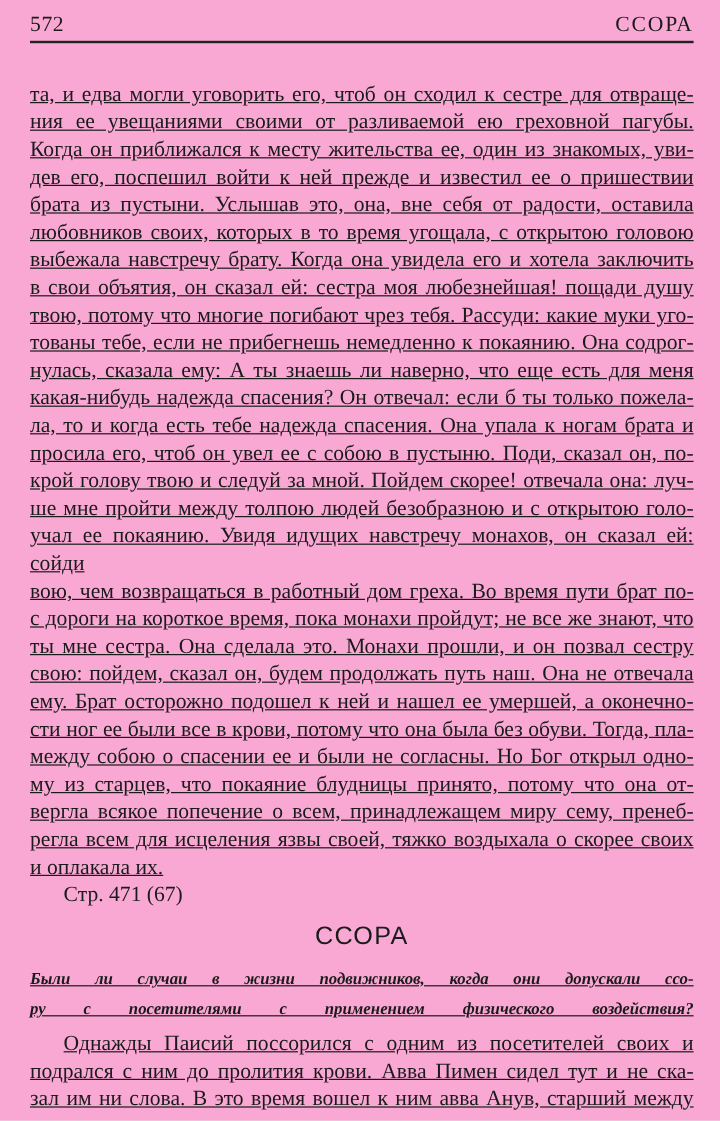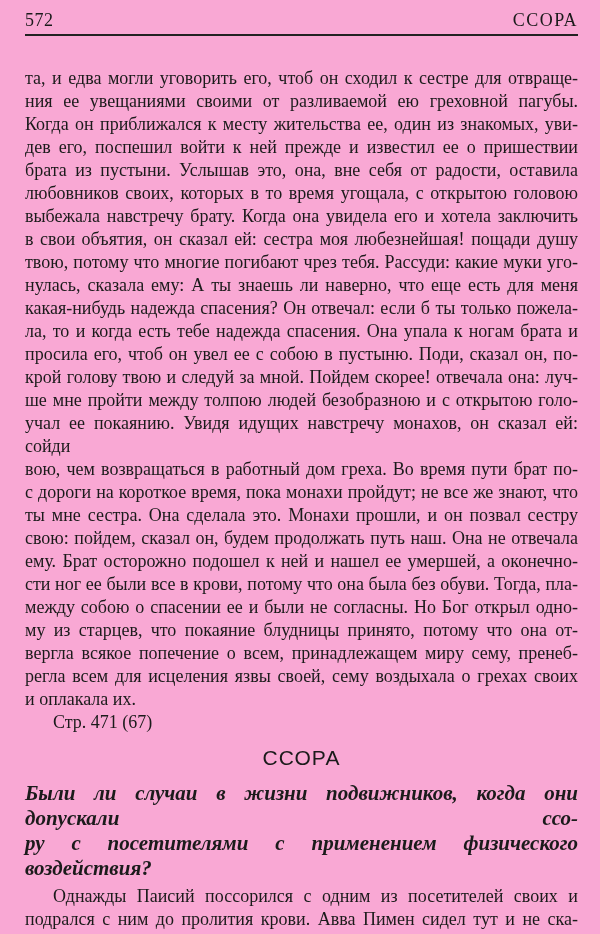--- a/index.html
+++ b/index.html
@@ -37,20 +37,21 @@
   .content {
     margin-top: 31px;
     font-size: 18px;
     line-height: 23px;
   }
   .jline {
     text-align: justify;
     text-align-last: justify;
     text-justify: inter-word;
     white-space: normal;
+    text-decoration: underline;
   }
   .jline.no-just {
     text-align-last: left;
   }
   .jline.indent {
     text-indent: 28px;
   }
   .ref-line {
     text-indent: 28px;
     line-height: 23px;
@@ -59,21 +60,21 @@
     font-family: "Liberation Sans", sans-serif;
     font-size: 21px;
     font-weight: normal;
     letter-spacing: 1px;
     text-align: center;
     margin: 12px 0 0 0;
     line-height: 23px;
   }
   .question {
     margin-top: 12px;
-    font-size: 21px;
+    font-size: 14px;
     line-height: 25px;
     font-weight: bold;
     font-style: italic;
   }
   .answer {
     margin-top: 4px;
   }
 </style>
 </head>
 <body>
@@ -90,37 +91,38 @@
     <div class="paragraph">
         <div class="jline">та, и едва могли уговорить его, чтоб он сходил к сестре для отвраще-</div>
         <div class="jline">ния ее увещаниями своими от разливаемой ею греховной пагубы.</div>
         <div class="jline">Когда он приближался к месту жительства ее, один из знакомых, уви-</div>
         <div class="jline">дев его, поспешил войти к ней прежде и известил ее о пришествии</div>
         <div class="jline">брата из пустыни. Услышав это, она, вне себя от радости, оставила</div>
         <div class="jline">любовников своих, которых в то время угощала, с открытою головою</div>
         <div class="jline">выбежала навстречу брату. Когда она увидела его и хотела заключить</div>
         <div class="jline">в свои объятия, он сказал ей: сестра моя любезнейшая! пощади душу</div>
         <div class="jline">твою, потому что многие погибают чрез тебя. Рассуди: какие муки уго-</div>
+        <div class="jline">тованы тебе, если не прибегнешь немедленно к покаянию. Она содрог-</div>
         <div class="jline">нулась, сказала ему: А ты знаешь ли наверно, что еще есть для меня</div>
         <div class="jline">какая-нибудь надежда спасения? Он отвечал: если б ты только пожела-</div>
         <div class="jline">ла, то и когда есть тебе надежда спасения. Она упала к ногам брата и</div>
         <div class="jline">просила его, чтоб он увел ее с собою в пустыню. Поди, сказал он, по-</div>
         <div class="jline">крой голову твою и следуй за мной. Пойдем скорее! отвечала она: луч-</div>
         <div class="jline">ше мне пройти между толпою людей безобразною и с открытою голо-</div>
         <div class="jline">учал ее покаянию. Увидя идущих навстречу монахов, он сказал ей: сойди</div>
         <div class="jline">вою, чем возвращаться в работный дом греха. Во время пути брат по-</div>
         <div class="jline">с дороги на короткое время, пока монахи пройдут; не все же знают, что</div>
         <div class="jline">ты мне сестра. Она сделала это. Монахи прошли, и он позвал сестру</div>
         <div class="jline">свою: пойдем, сказал он, будем продолжать путь наш. Она не отвечала</div>
         <div class="jline">ему. Брат осторожно подошел к ней и нашел ее умершей, а оконечно-</div>
         <div class="jline">сти ног ее были все в крови, потому что она была без обуви. Тогда, пла-</div>
         <div class="jline">между собою о спасении ее и были не согласны. Но Бог открыл одно-</div>
         <div class="jline">му из старцев, что покаяние блудницы принято, потому что она от-</div>
         <div class="jline">вергла всякое попечение о всем, принадлежащем миру сему, пренеб-</div>
-        <div class="jline">регла всем для исцеления язвы своей, сему воздыхала о грехах своих</div>
+        <div class="jline">регла всем для исцеления язвы своей, тяжко воздыхала о скорее своих</div>
         <div class="jline no-just">и оплакала их.</div>
       </div>
 
     <div class="ref-line">Стр. 471 (67)</div>
 
     <h2 class="section-heading">ССОРА</h2>
 
     <div class="question">
         <div class="jline">Были ли случаи в жизни подвижников, когда они допускали ссо-</div>
         <div class="jline">ру с посетителями с применением физического воздействия?</div>

